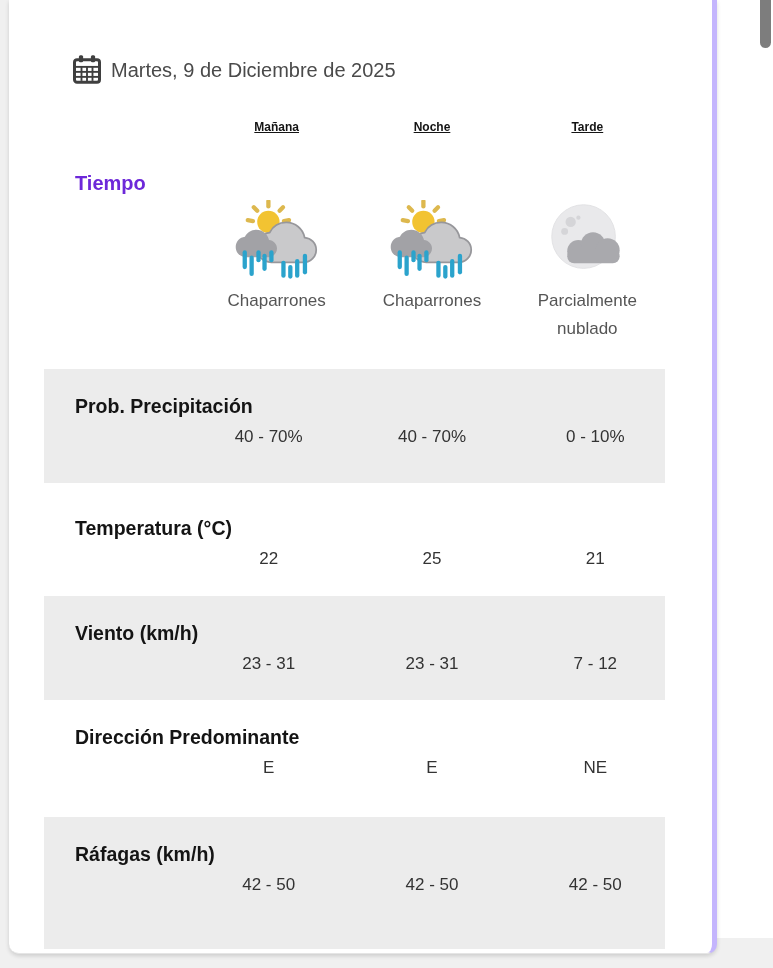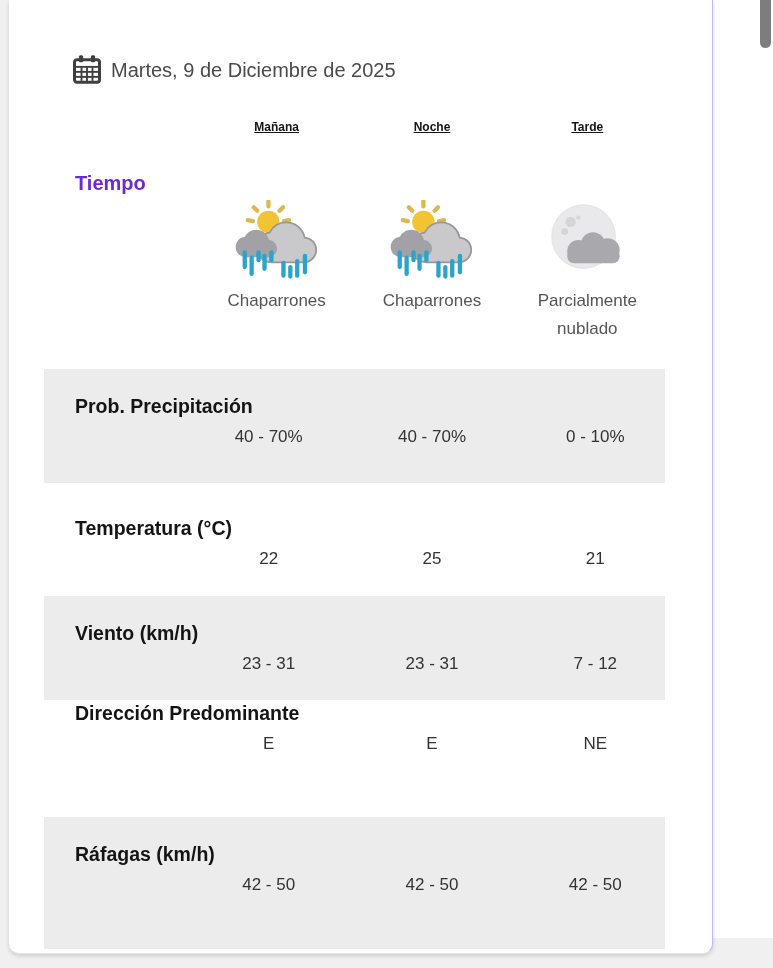--- a/index.html
+++ b/index.html
@@ -28,21 +28,21 @@
     left: 0; top: 938px;
     width: 773px; height: 30px;
     background: #f0f0f0;
     z-index: 0;
   }
   .card {
     position: absolute;
     left: 9px; top: 0;
     width: 703px; height: 953px;
     background: #ffffff;
-    border-right: 1px solid #c4b5fd;
+    border-right: 5px solid #c4b5fd;
     border-bottom: 1px solid #e5e5e5;
     border-radius: 0 0 10px 10px;
     box-shadow: 0 2px 4px rgba(0,0,0,0.15);
     z-index: 1;
   }
   .date-header {
     position: absolute;
     left: 63px; top: 54px;
     display: flex;
     align-items: center;
@@ -252,21 +252,21 @@
 
     <div class="data-row shaded" style="top:596px; height:104px;">
       <div class="row-label">Viento (km/h)</div>
       <div class="cols">
         <div class="col val">23 - 31</div>
         <div class="col val">23 - 31</div>
         <div class="col val">7 - 12</div>
       </div>
     </div>
 
-    <div class="data-row" style="top:676px; height:117px;">
+    <div class="data-row" style="top:700px; height:117px;">
       <div class="row-label">Dirección Predominante</div>
       <div class="cols">
         <div class="col val">E</div>
         <div class="col val">E</div>
         <div class="col val">NE</div>
       </div>
     </div>
 
     <div class="data-row shaded" style="top:817px; height:132px;">
       <div class="row-label">Ráfagas (km/h)</div>

